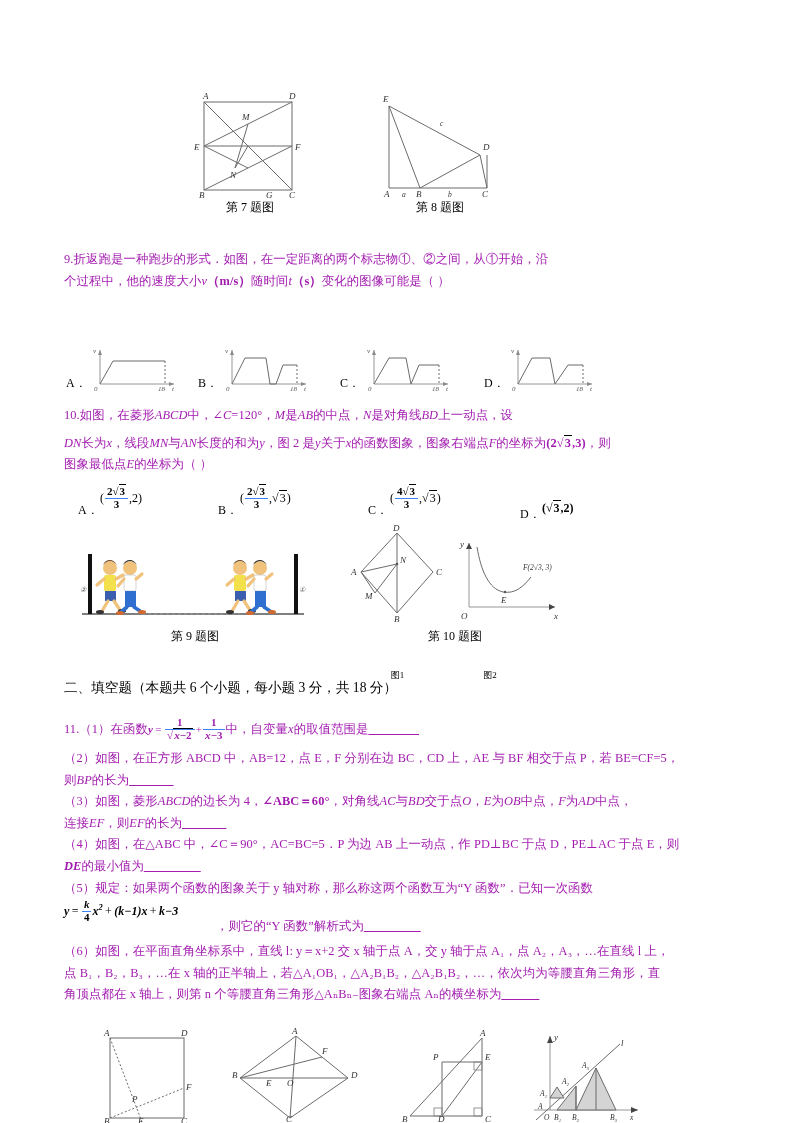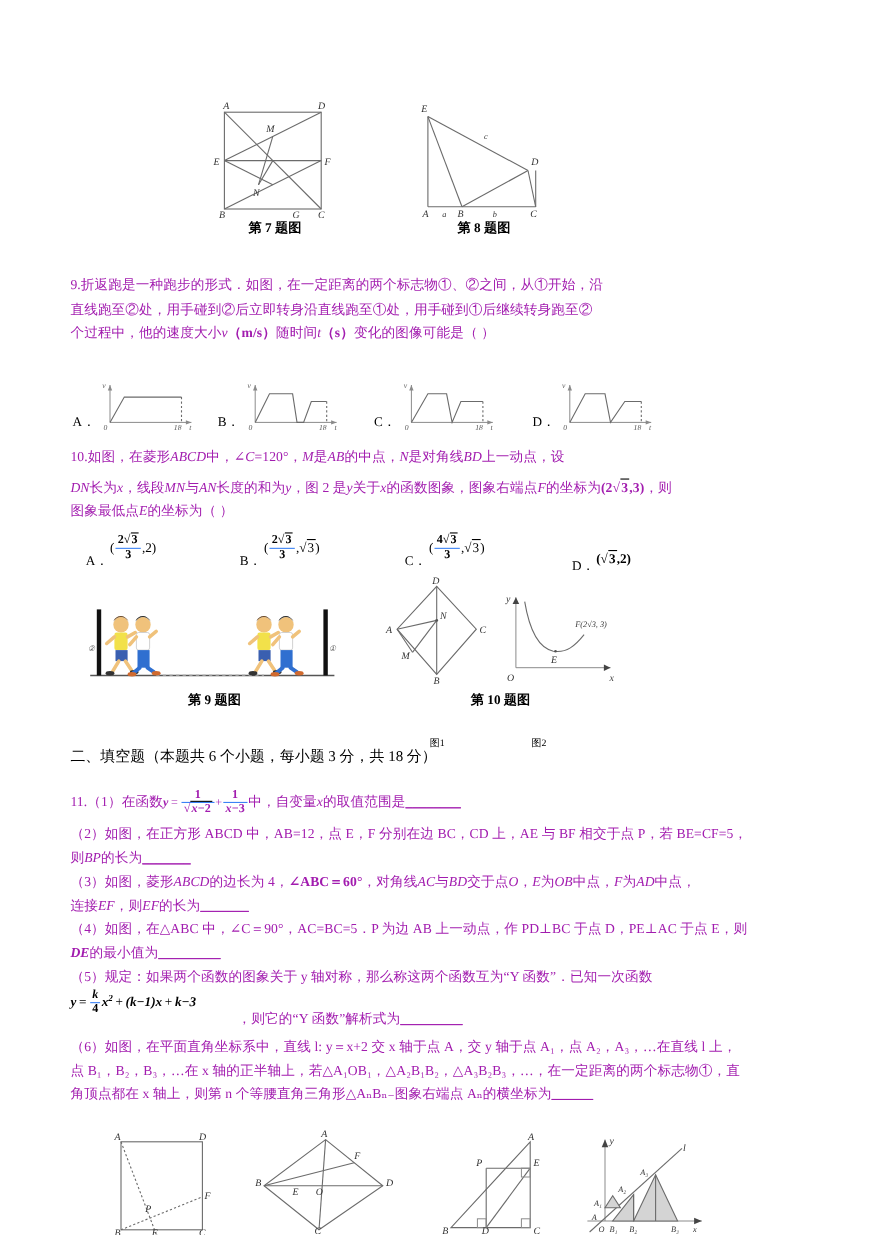--- a/index.html
+++ b/index.html
@@ -36,21 +36,20 @@
   .secthead {
     font-size: 13.6px;
     font-weight: normal;
     line-height: 20px;
   }
   .blank { text-decoration: underline; }
   .caption {
     font-size: 12px;
     text-align: center;
     white-space: nowrap;
-    font-weight: bold;
   }
   .figlabel {
     font-size: 9px;
     text-align: center;
     white-space: nowrap;
     margin-top: 47px;
   }
   .opt-letter {
     font-size: 12px;
     font-family: "Liberation Serif", serif;
@@ -154,21 +153,20 @@
       <text class="lblsm" x="27" y="105">a</text>
       <text class="lbl" x="41" y="105">B</text>
       <text class="lblsm" x="73" y="105">b</text>
       <text class="lbl" x="107" y="105">C</text>
     </svg>
   </div>
   <div class="abs caption" style="left:375px; top:199px; width:130px;">第 8 题图</div>
 
   <div class="abs qtext" style="left:64px; top:249px; width:668px;">
     <div>9.折返跑是一种跑步的形式．如图，在一定距离的两个标志物①、②之间，从①开始，沿</div>
-    <div>直线跑至②处，用手碰到②后立即转身沿直线跑至①处，用手碰到①后继续转身跑至②</div>
     <div>
       <span>个过程中，他的速度大小</span><span class="ital">v</span><span class="bold">（m/s）</span><span>随时间</span><span class="ital">t</span><span class="bold">（s）</span><span>变化的图像可能是（      ）</span>
     </div>
   </div>
 
   <div class="abs opt-letter" style="left:66px; top:375px;">A．</div>
   <div class="abs" style="left:88px; top:344px;">
     <svg width="94" height="46" viewBox="0 0 94 46">
       <line x1="12" y1="40" x2="86" y2="40" class="thin"></line>
       <polygon points="86,40 81,38 81,42" fill="#8a8a8a"></polygon>
@@ -400,21 +398,21 @@
     <span class="imath" style="font-size:12px;">
       <span class="mathbold">y</span> = <span class="frac"><span class="num"><span class="mathbold">k</span></span><span class="den">4</span></span><span class="mathbold">x</span><span class="sup mathbold">2</span> + <span class="mathbold">(k−1)x</span> + <span class="mathbold">k−3</span>
     </span>
   </div>
   <div class="abs qtext" style="left:216px; top:916px; width:520px;">
     <span>，则它的“Y 函数”解析式为</span><span class="blank">_________</span>
   </div>
 
   <div class="abs qtext" style="left:64px; top:941px; width:674px;">
     <div>（6）如图，在平面直角坐标系中，直线 l: y＝x+2 交 x 轴于点 A，交 y 轴于点 A₁，点 A₂，A₃，…在直线 l 上，</div>
-    <div>点 B₁，B₂，B₃，…在 x 轴的正半轴上，若△A₁OB₁，△A₂B₁B₂，△A₃B₂B₃，…，在一定距离的两个标志物①，直</div>
+    <div>点 B₁，B₂，B₃，…在 x 轴的正半轴上，若△A₁OB₁，△A₂B₁B₂，△A₂B₁B₂，…，依次均为等腰直角三角形，直</div>
     <div>
       <span>角顶点都在 x 轴上，则第 n 个等腰直角三角形△AₙBₙ₋图象右端点 Aₙ的横坐标为</span><span class="blank">______</span>
     </div>
   </div>
 
   <div class="abs" style="left:96px; top:1030px;">
     <svg width="102" height="92" viewBox="0 0 102 92">
       <rect x="14" y="8" width="74" height="80" class="stroke"></rect>
       <line x1="14" y1="8" x2="46" y2="92" class="stroke dash"></line>
       <line x1="14" y1="88" x2="88" y2="58" class="stroke dash"></line>

